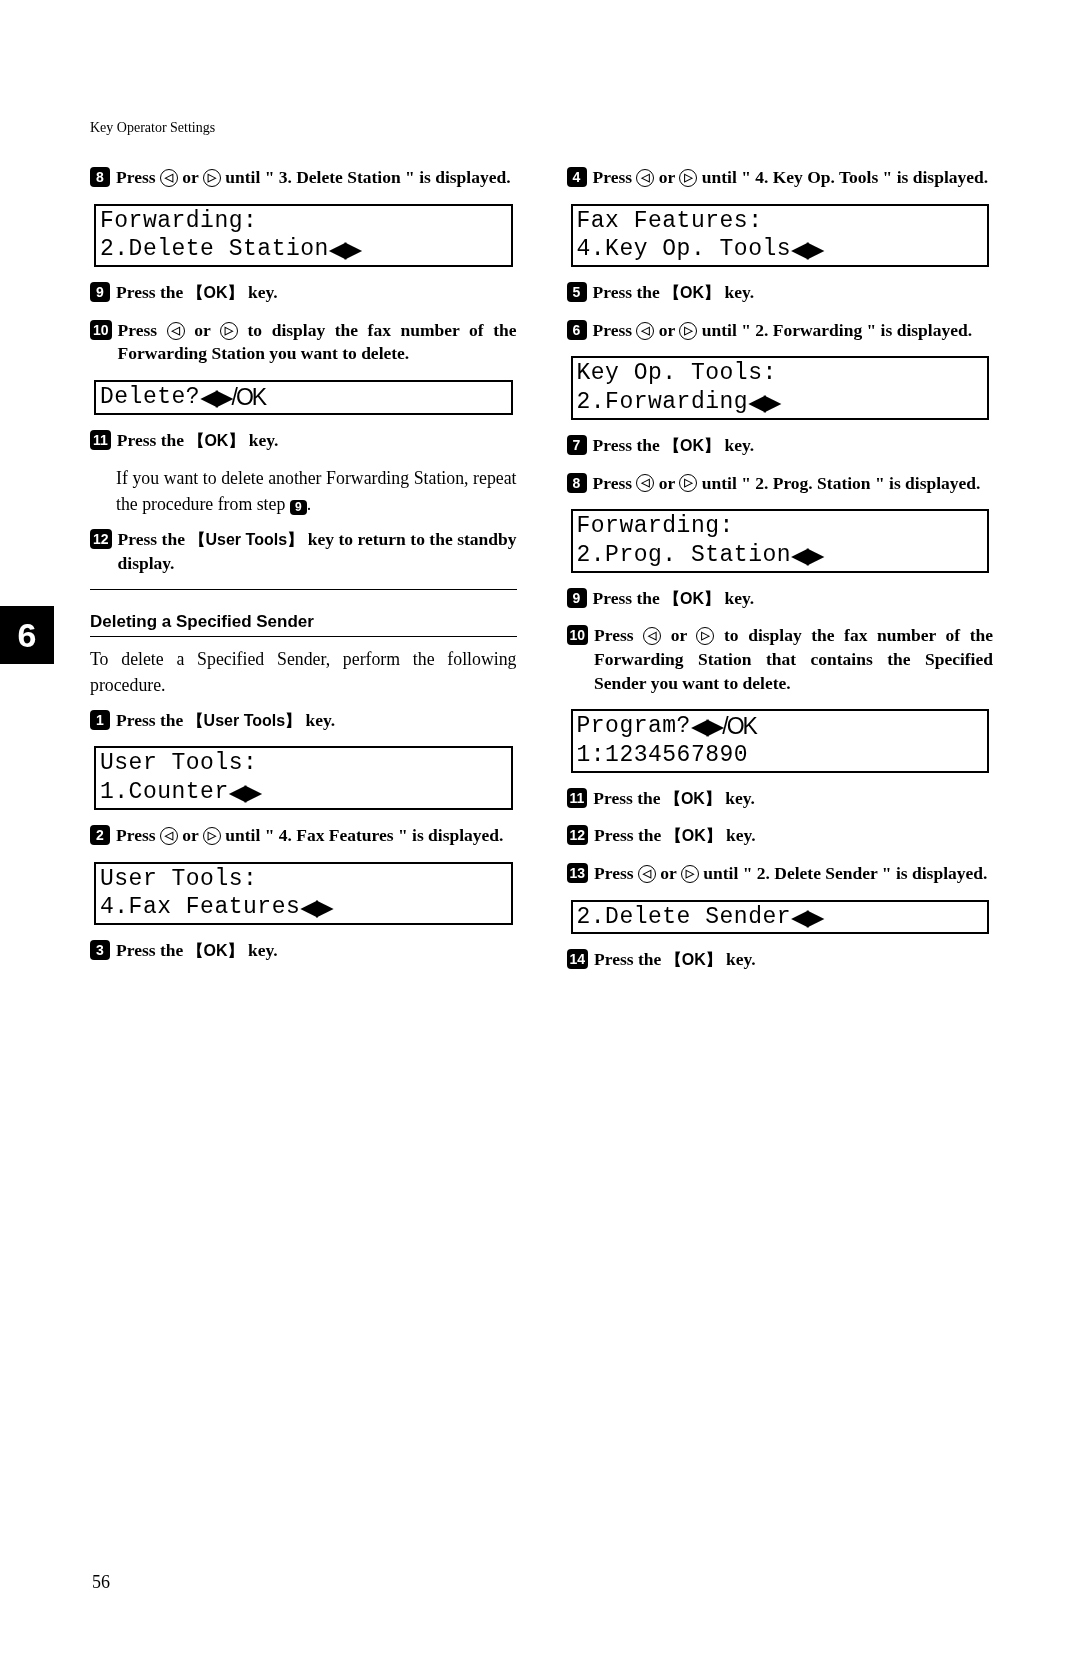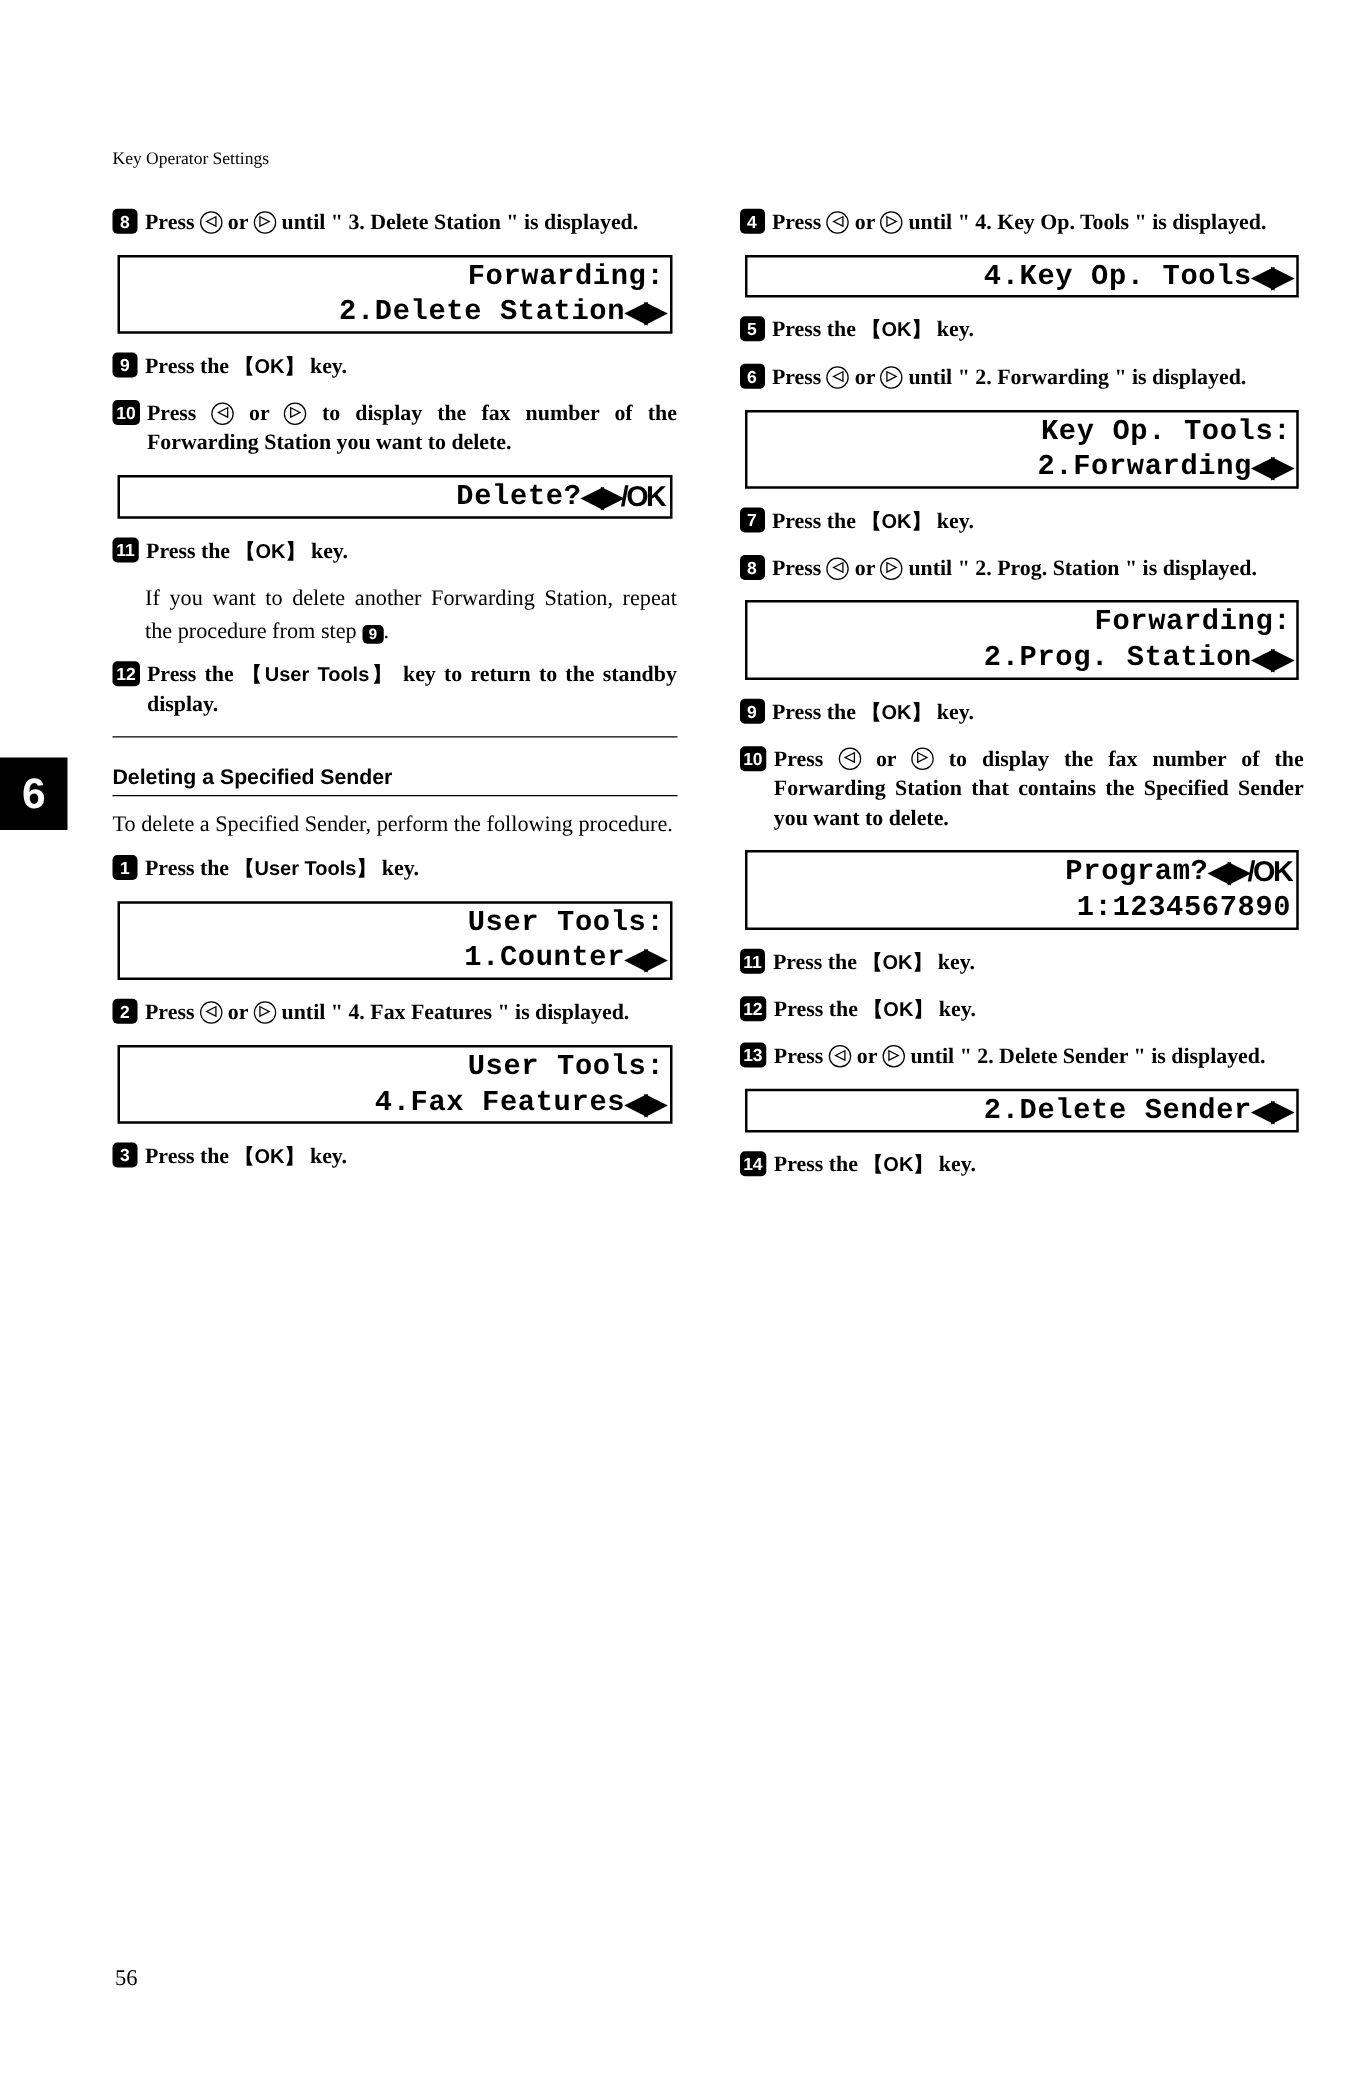--- a/index.html
+++ b/index.html
@@ -5,21 +5,21 @@
   * { box-sizing: border-box; margin: 0; padding: 0; }
   body {
     font-family: Georgia, 'Times New Roman', serif;
     background: #fff;
     color: #000;
     width: 1080px;
     height: 1669px;
     position: relative;
   }
   .page {
-    padding: 120px 37px 40px 90px;
+    padding: 120px 87px 40px 90px;
     position: relative;
   }
   .header {
     font-size: 14px;
     margin-bottom: 30px;
   }
   .cols {
     display: flex;
     gap: 50px;
   }
@@ -91,23 +91,22 @@
     border: 2px solid #000;
     margin: 6px 4px 14px 4px;
     font-family: 'Courier New', monospace;
     font-size: 23px;
     line-height: 1.25;
     padding: 1px 4px 1px 4px;
     letter-spacing: 0.5px;
   }
   .lcd-row {
     display: flex;
-    justify-content: flex-end;
+    justify-content: flex-start;
     white-space: pre;
-    font-weight: bold;
   }
   .lcd .arr {
     font-family: Arial, sans-serif;
     letter-spacing: -2px;
   }
   .body-text {
     font-size: 17.8px;
     line-height: 1.45;
     margin: 8px 0 10px 26px;
     text-align: justify;
@@ -270,20 +269,21 @@
       <div class="step">
         <div class="step-head">
           <span class="badge">4</span>
           <span class="text">
             <span>Press </span><span class="circkey">◁</span><span> or </span><span class="circkey">▷</span><span> until " 4. Key Op. Tools " is displayed.</span>
           </span>
         </div>
       </div>
 
       <div class="lcd">
+        <div class="lcd-row"><span>Fax Features:</span></div>
         <div class="lcd-row"><span>4.Key Op. Tools</span><span class="arr">◀▶</span></div>
       </div>
 
       <div class="step">
         <div class="step-head">
           <span class="badge">5</span>
           <span class="text">
             <span>Press the </span><span class="keycap">OK</span><span> key.</span>
           </span>
         </div>

